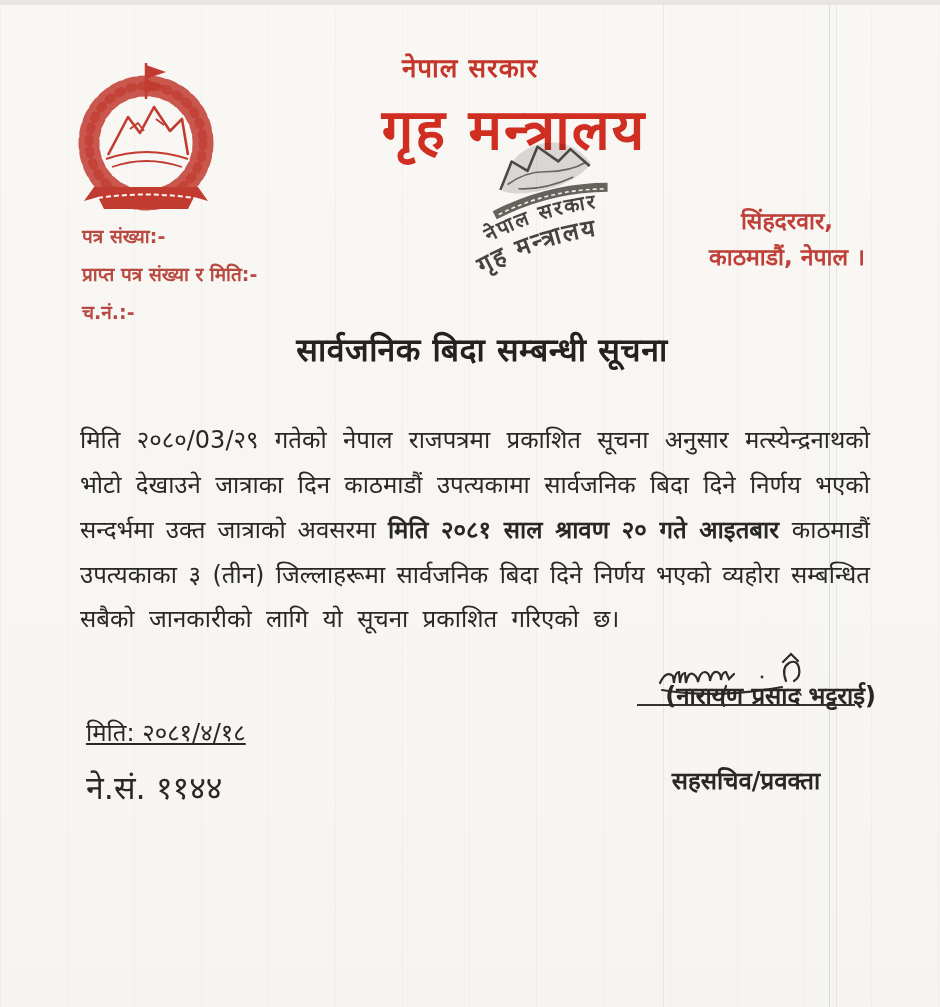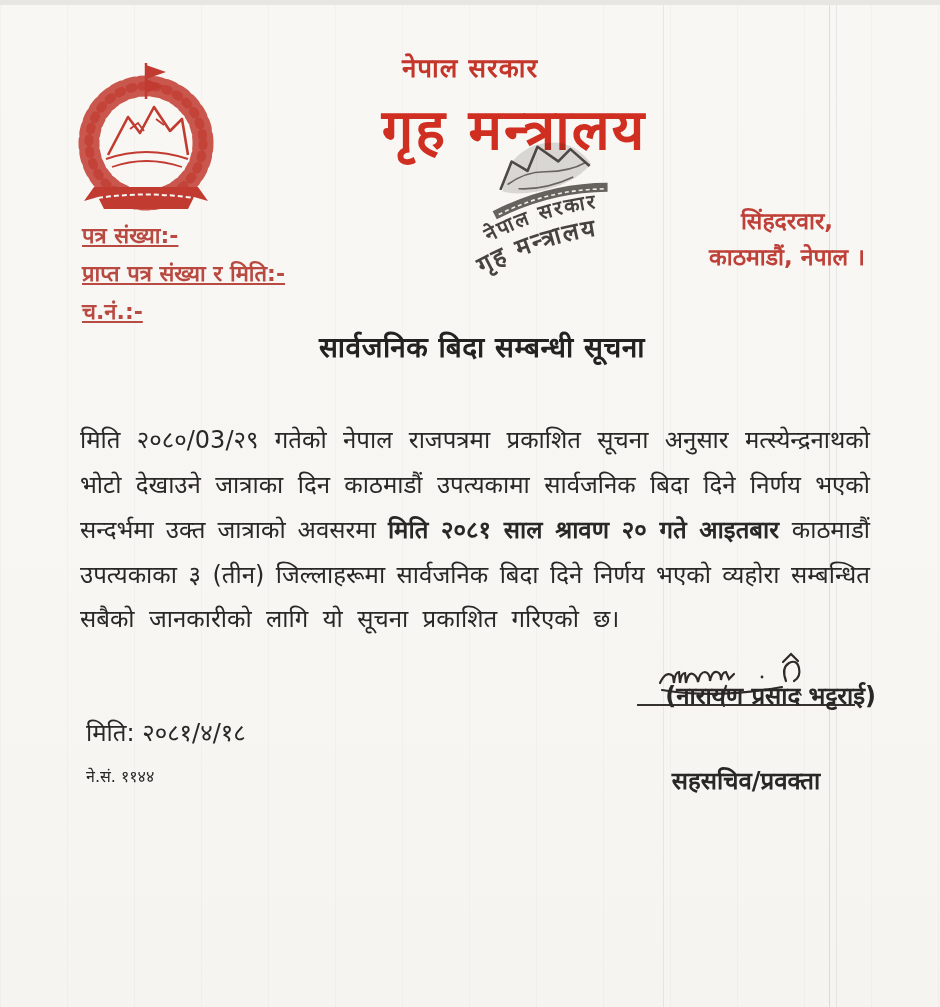--- a/index.html
+++ b/index.html
@@ -33,50 +33,50 @@
     letter-spacing:2px;
   }
   .emblem{position:absolute;left:70px;top:50px;width:152px;height:188px;}
   .stamp{
     position:absolute;left:448px;top:126px;width:210px;height:150px;
     mix-blend-mode:multiply;opacity:.88;
   }
   
   .ref-block{
     position:absolute;left:82px;top:212px;
-    font-size:22px;font-weight:700;color:#b94a41;
-    line-height:38px;white-space:nowrap;text-decoration:underline;
+    font-size:19px;font-weight:700;color:#b94a41;
+    line-height:38px;white-space:nowrap;
   }
   
   .address-block{
     position:absolute;right:38px;top:198px;width:230px;
     text-align:center;
     font-size:23px;font-weight:700;color:#bf4038;
     line-height:36px;
   }
   
   .notice-title{
     position:absolute;top:322px;left:0;width:940px;
     padding-left:24px;box-sizing:border-box;
     text-align:center;
-    font-size:28px;font-weight:700;color:#242220;
+    font-size:32px;font-weight:700;color:#242220;
     letter-spacing:.5px;
   }
   
   .body-block{
     position:absolute;left:80px;top:413px;width:790px;
     font-size:24px;color:#2a2826;
     line-height:45px;
   }
   .bodyline{text-align:justify;text-align-last:justify;}
   .bodyline.last{text-align-last:left;font-family:Liberation Mono, monospace;}
   .bodyline b{font-weight:700;}
   
-  .date-line{position:absolute;left:86px;top:710px;font-size:24px;color:#2a2826;}
-  .nsambat-line{position:absolute;left:86px;top:760px;font-size:16px;color:#2a2826;}
+  .date-line{position:absolute;left:86px;top:710px;font-size:24px;color:#2a2826;text-decoration:underline;}
+  .nsambat-line{position:absolute;left:86px;top:760px;font-size:32px;color:#2a2826;}
   .signature{position:absolute;left:652px;top:644px;width:170px;height:58px;}
   .sign-rule{position:absolute;left:637px;top:699px;width:218px;height:2px;background:#35322f;}
   .sign-name{
     position:absolute;left:616px;top:673px;width:260px;
     text-align:right;font-size:24px;font-weight:600;color:#2a2826;white-space:nowrap;
   }
   .sign-role{
     position:absolute;left:616px;top:758px;width:260px;
     text-align:center;font-size:24px;font-weight:600;color:#2a2826;white-space:nowrap;
   }

